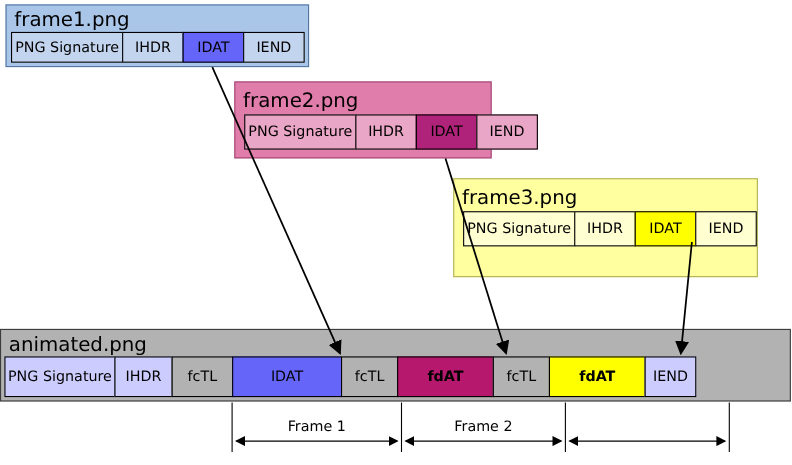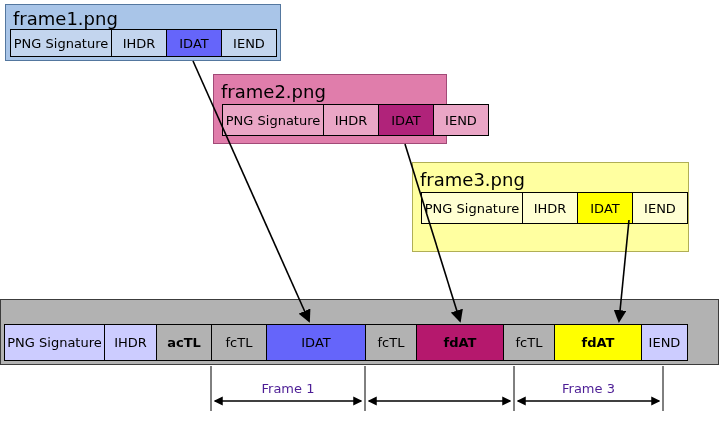--- a/index.html
+++ b/index.html
@@ -45,21 +45,21 @@
   .a-idat  { background:#6565fa; }
   .a-fdat1 { background:#b5186d; }
   .a-fdat2 { background:#ffff00; }
 
   
   .w102{width:102px} .w56{width:56px}
   .w101{width:101px} .w53{width:53px} .w100{width:100px}
   .w52{width:52px} .w99{width:88px} .w47{width:47px}
 
   
-  .span-label { position:absolute; top:381px; font-size:13px; color:#4c1d95; text-align:center; }
+  .span-label { position:absolute; top:381px; font-size:13px; color:#000000; text-align:center; }
   #span1 { left:211px; width:154px; }
   #span2 { left:365px; width:149px; }
   #span3 { left:514px; width:149px; }
 
   
   #overlay { position:absolute; left:0; top:0; width:720px; height:423px; pointer-events:none; }
 </style>
 </head>
 <body>
 
@@ -89,36 +89,36 @@
     <div class="file-label">frame3.png</div>
     <div class="chunk-row">
       <div class="chunk w102">PNG Signature</div>
       <div class="chunk w56">IHDR</div>
       <div class="chunk w56 hl">IDAT</div>
       <div class="chunk w56">IEND</div>
     </div>
   </div>
 
   <div class="file-box" id="animated">
+    <div class="file-label">animated.png</div>
     <div class="chunk-row">
       <div class="chunk w101 a-meta">PNG Signature</div>
       <div class="chunk w53 a-meta">IHDR</div>
-      <div class="chunk w56 a-ctrl bold">acTL</div>
       <div class="chunk w56 a-ctrl">fcTL</div>
       <div class="chunk w100 a-idat">IDAT</div>
       <div class="chunk w52 a-ctrl">fcTL</div>
       <div class="chunk w99 a-fdat1 bold">fdAT</div>
       <div class="chunk w52 a-ctrl">fcTL</div>
       <div class="chunk w99 a-fdat2 bold">fdAT</div>
       <div class="chunk w47 a-meta">IEND</div>
     </div>
   </div>
 
   <div class="span-label" id="span1">Frame 1</div>
-  <div class="span-label" id="span3">Frame 3</div>
+  <div class="span-label" id="span2">Frame 2</div>
 
   <svg id="overlay" viewBox="0 0 720 423" xmlns="http://www.w3.org/2000/svg">
     <defs>
       <marker id="ah" viewBox="0 0 10 10" refX="8.5" refY="5" markerWidth="8" markerHeight="8" orient="auto-start-reverse">
         <path d="M0,0 L10,5 L0,10 z" fill="#000"></path>
       </marker>
       <marker id="ahs" viewBox="0 0 10 10" refX="8.5" refY="5" markerWidth="7" markerHeight="7" orient="auto-start-reverse">
         <path d="M0,0 L10,5 L0,10 z" fill="#000"></path>
       </marker>
     </defs>

